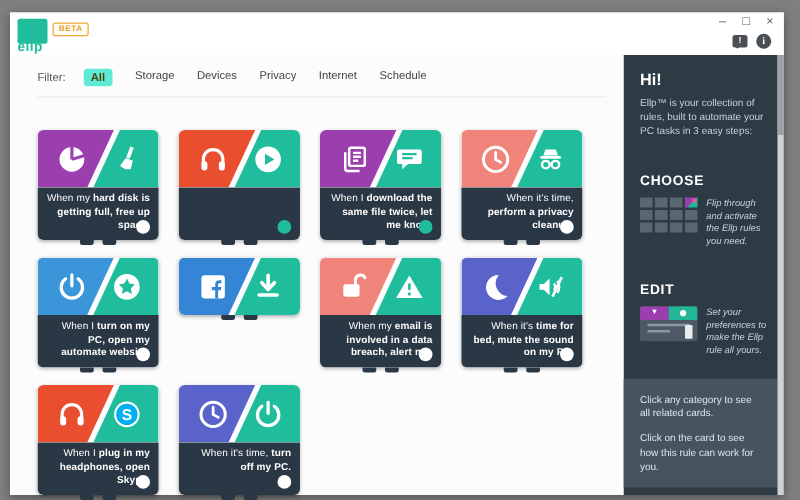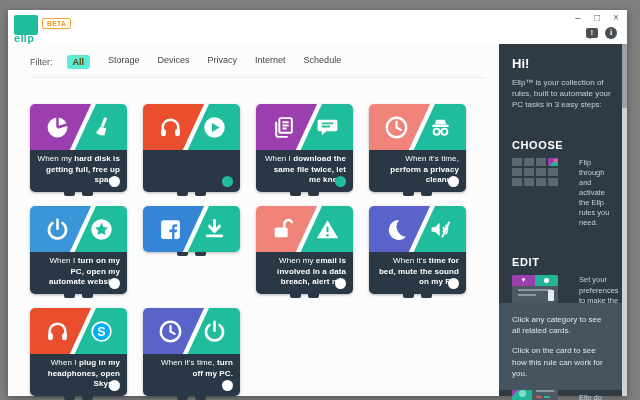--- a/index.html
+++ b/index.html
@@ -49,21 +49,21 @@
   .toggle { position:absolute; right:7px; bottom:5px; width:11px; height:11px; border-radius:50%; background:#fff; }
   .toggle.on { background:#20bd9d; }
   .notches { height:4px; display:flex; justify-content:center; gap:7px; }
   .notches i { display:block; width:11px; height:4px; background:#2a3744; border-radius:0 0 2px 2px; }
 
   
   .sidebar { position:absolute; right:0; top:34px; width:128px; bottom:0; background:#2e3b45; padding:12px 13px 0 13px; }
   .hi { color:#fff; font-size:13px; font-weight:bold; margin-bottom:6px; }
   .intro { color:#c6d0d6; font-size:8px; line-height:1.4; }
   .step-title { color:#fff; font-size:11px; font-weight:bold; letter-spacing:.6px; margin-top:28px; }
-  .step-row { display:flex; gap:21px; margin-top:7px; align-items:flex-start; }
+  .step-row { display:flex; gap:7px; margin-top:7px; align-items:flex-start;font-style:italic; }
   .step-desc { color:#c6d0d6; font-size:7.5px; line-height:1.35; flex:1; }
 
   .choose-grid { display:grid; grid-template-columns:repeat(4,10px); grid-auto-rows:8px; gap:2px; flex:none; }
   .choose-grid i { background:#596772; display:block; }
   .choose-grid i.hot { background:linear-gradient(135deg,#9b3fae 55%,#22b597 55%); position:relative; }
   .choose-grid i.hot::after { content:""; position:absolute; right:1px; top:1px; width:3px; height:3px; background:#ef5d8f; }
 
   .mini-card { width:46px; height:28px; flex:none; border-radius:2px; overflow:hidden; background:#4d5a66; position:relative; }
   .edit-top { height:11px; display:flex; }
   .edit-top .p { flex:1; background:#9b3fae; color:#fff; font-size:6px; text-align:center; line-height:11px; }

